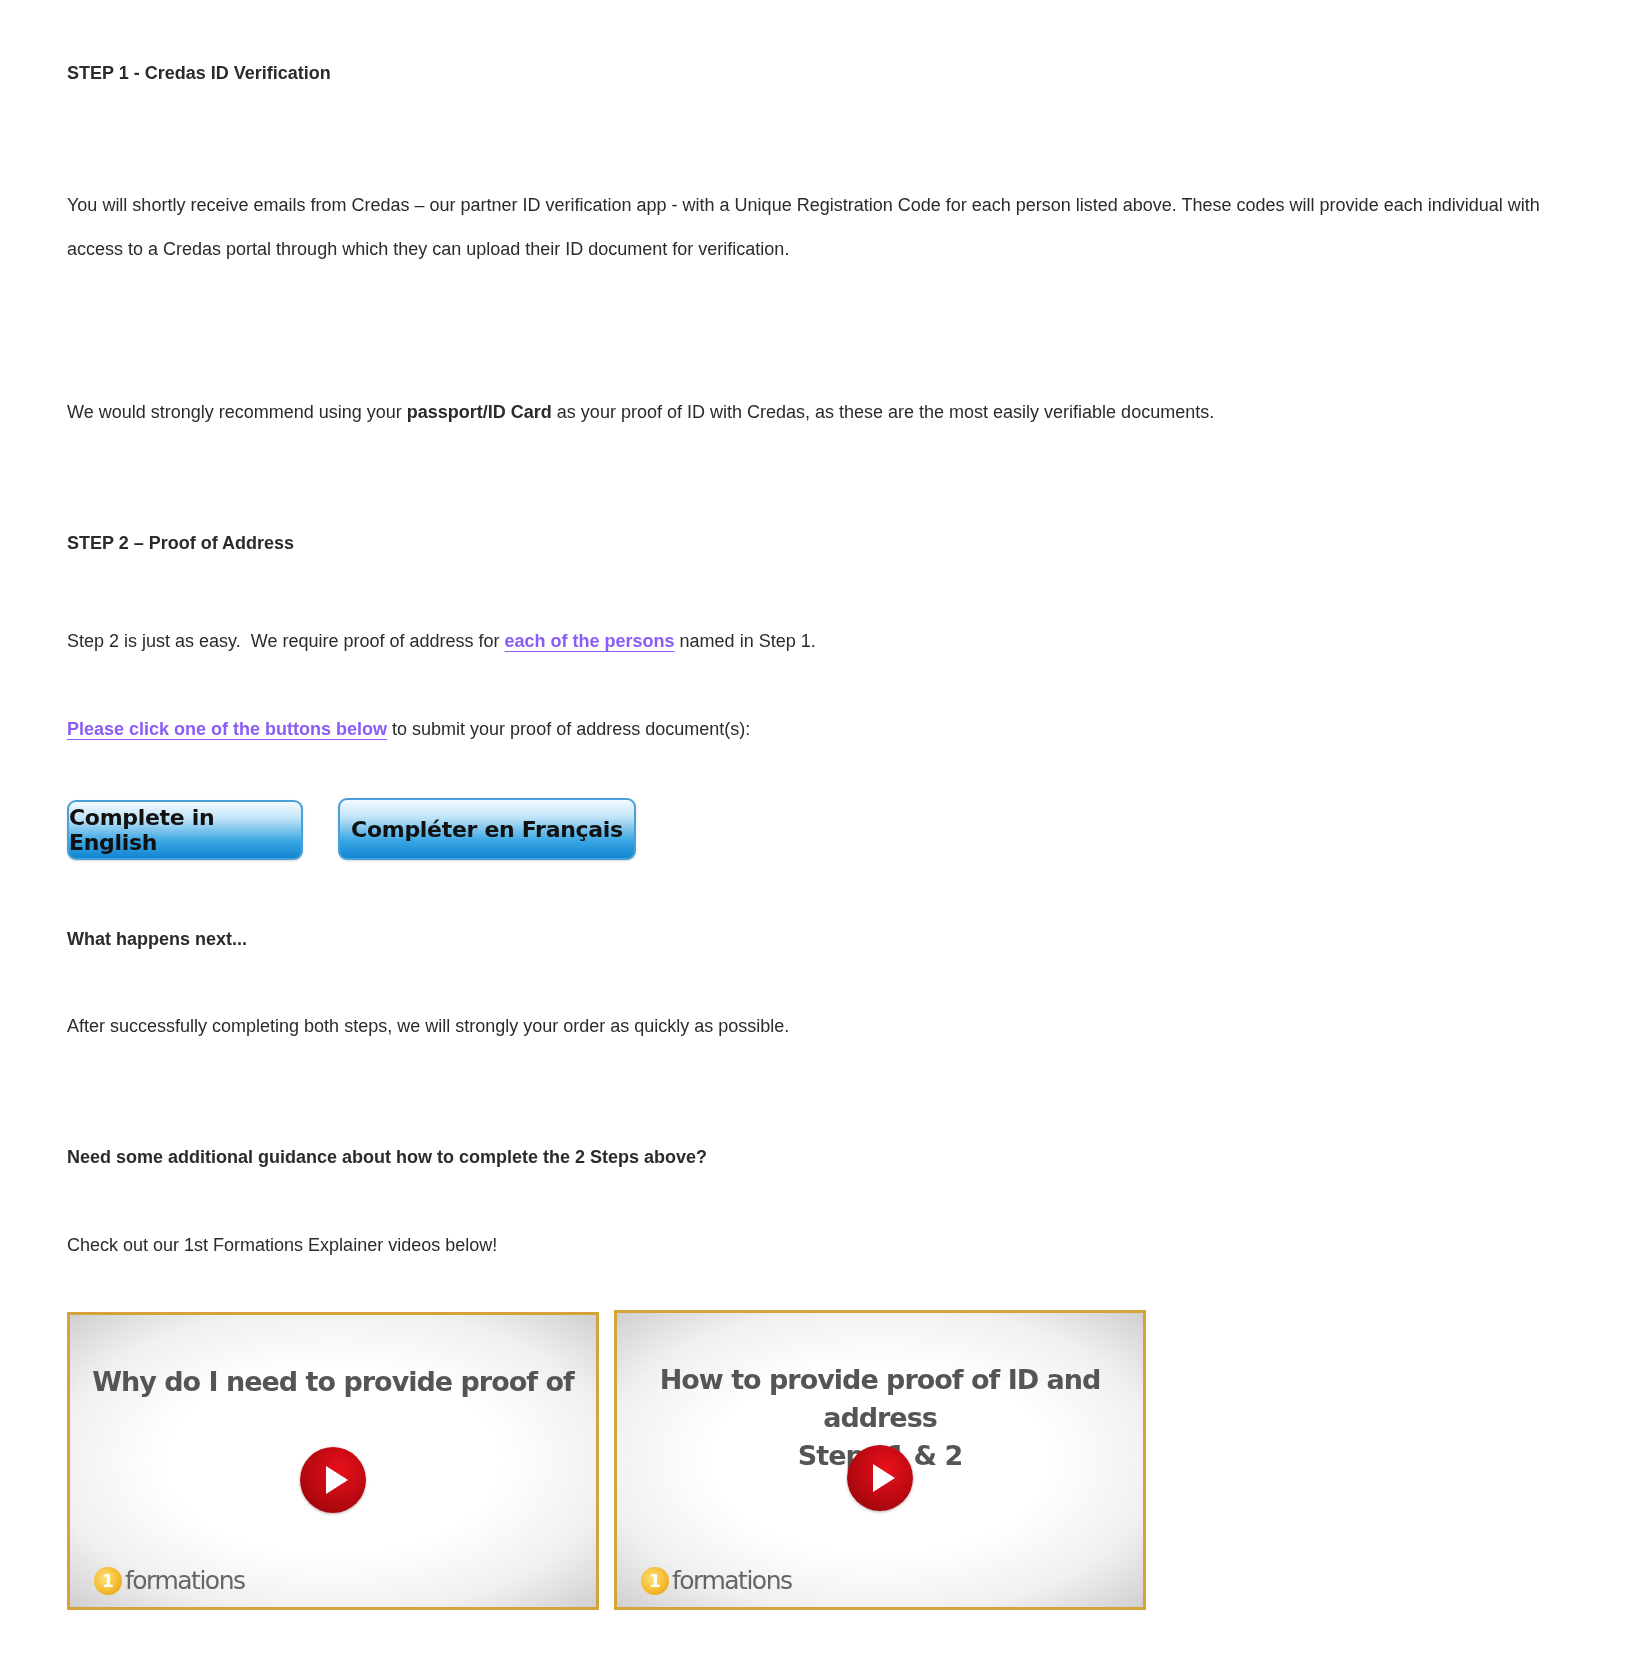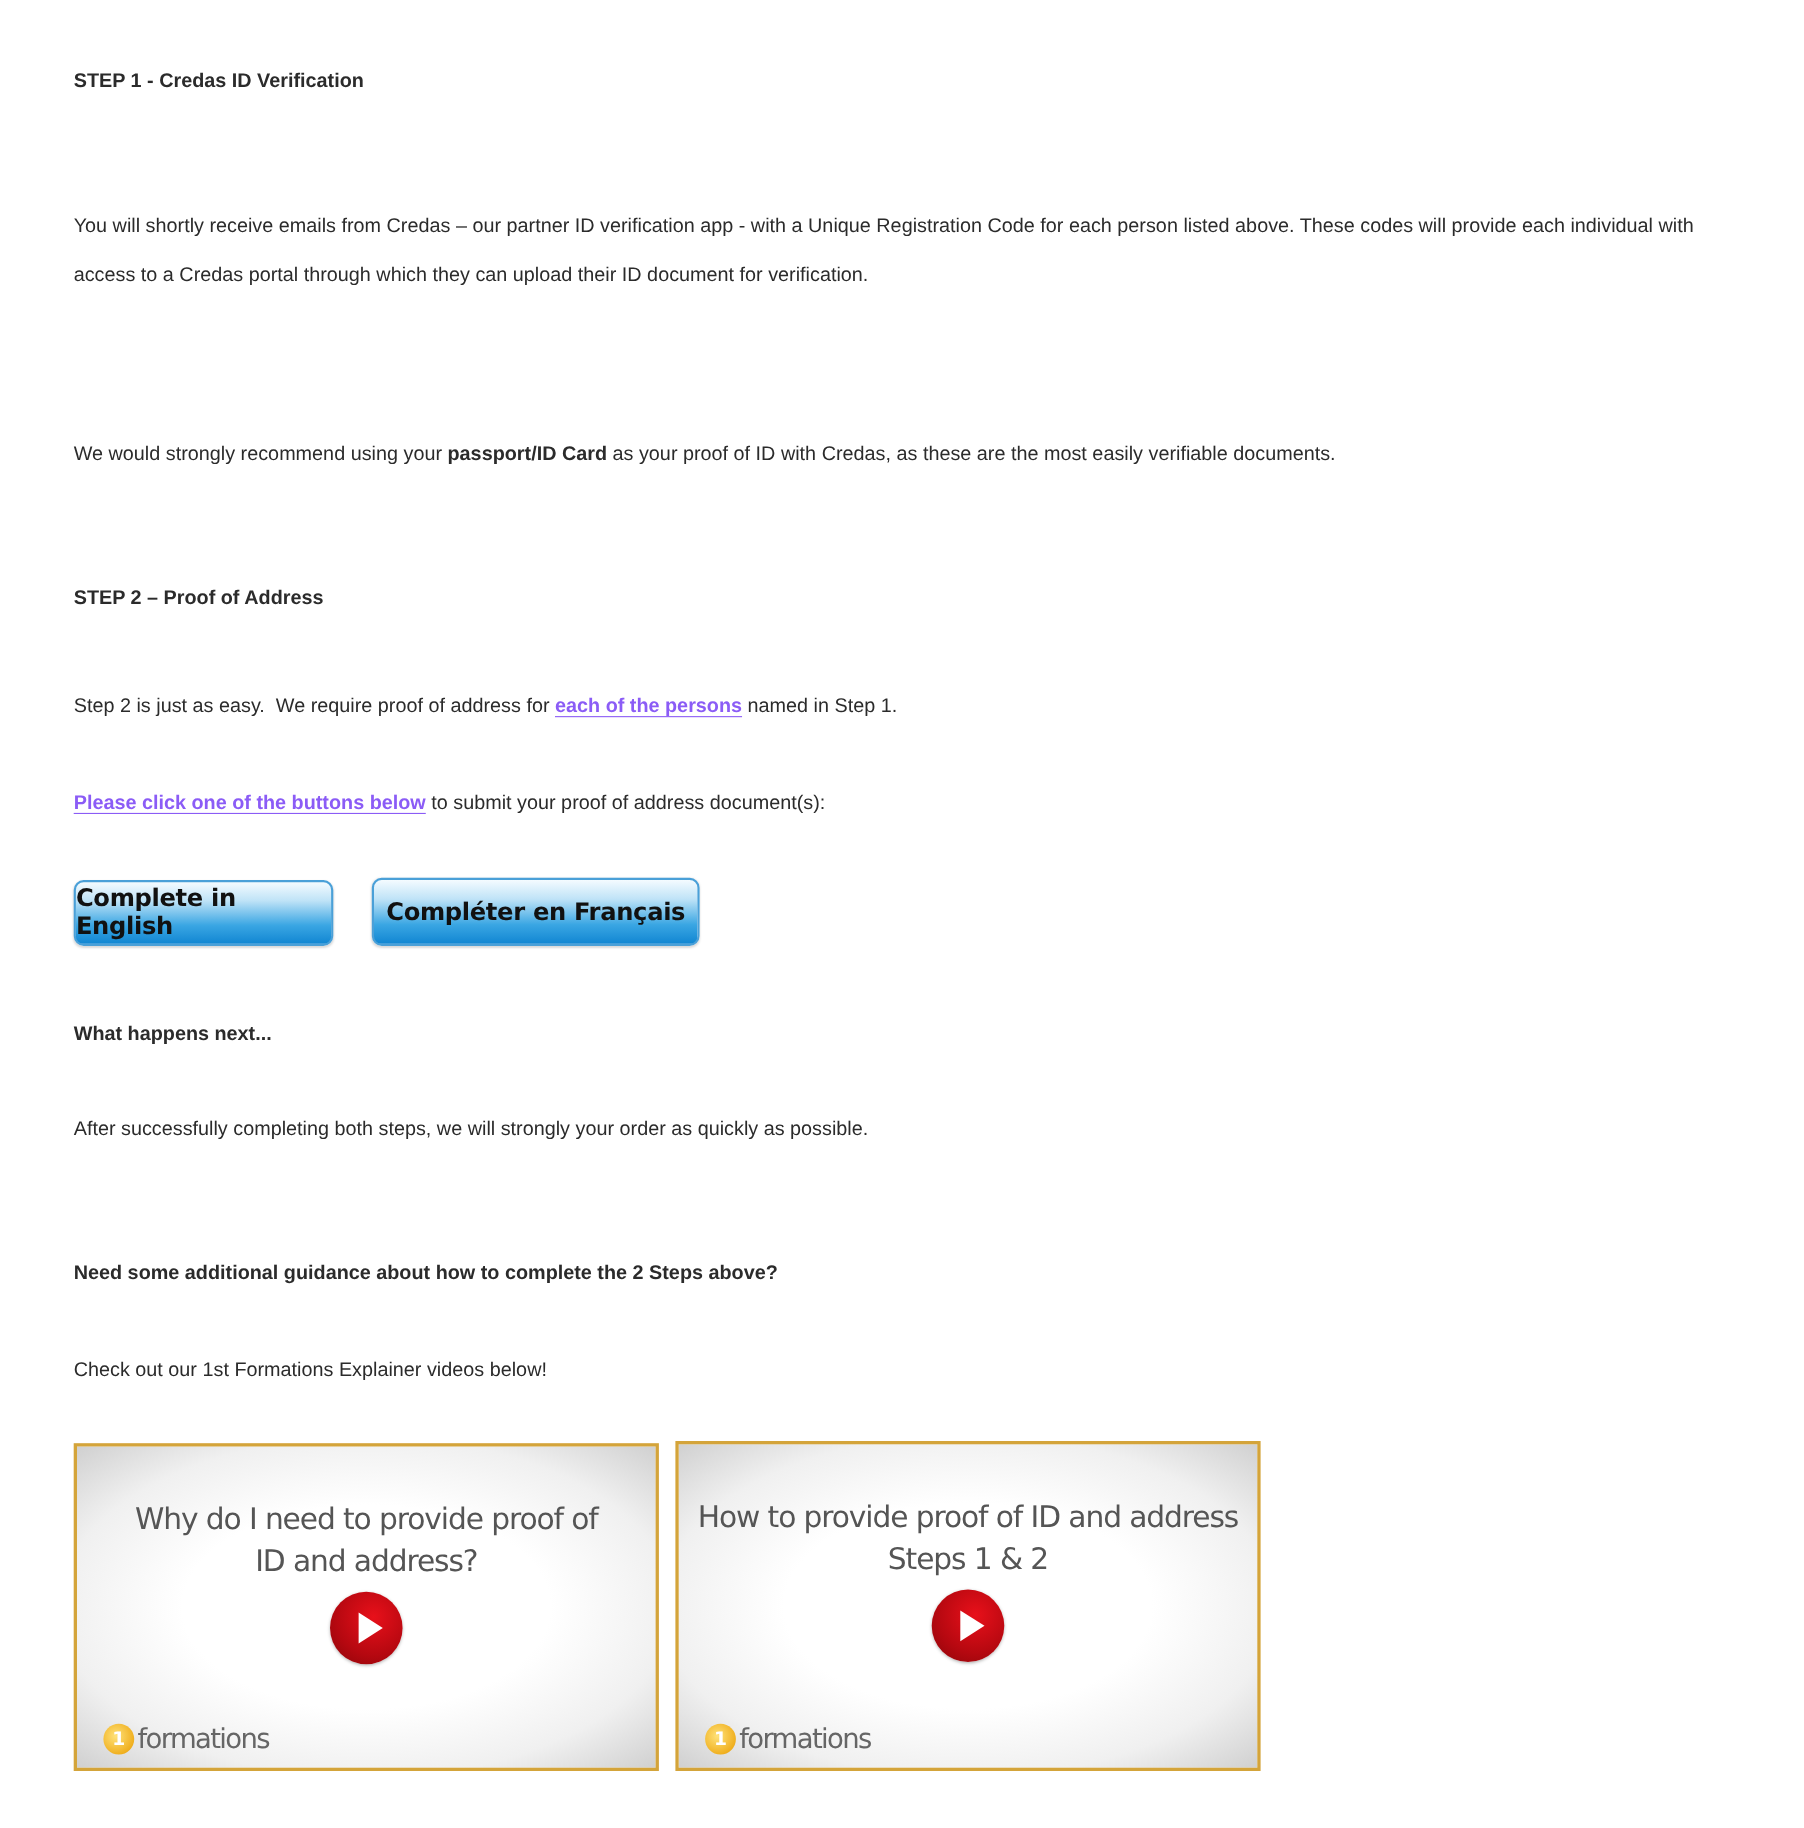--- a/index.html
+++ b/index.html
@@ -13,21 +13,21 @@
   .btn { position:absolute; top:800px; height:60px; border:2px solid #4aa0d8; border-radius:9px;
          background:linear-gradient(to bottom,#f4fbff 0%,#bfe3f7 30%,#3aa6e3 70%,#1186d2 100%);
          font-family:"DejaVu Sans", sans-serif; font-weight:bold; font-size:22px; color:#111;
          display:flex; align-items:center; justify-content:center; box-sizing:border-box;
          box-shadow:0 1px 2px rgba(0,0,0,0.15); cursor:pointer; letter-spacing:-0.3px; }
   .video { position:absolute; top:1320px; width:532px; height:294px; box-sizing:border-box;
            border:3px solid #d4a43a; cursor:pointer;
            background:radial-gradient(ellipse at center,#ffffff 45%,#f0f0f0 75%,#d0d0d0 100%); }
   .video .vt { position:absolute; left:0; right:0; top:48px; text-align:center;
                font-family:"DejaVu Sans", sans-serif; font-size:27px; line-height:38px;
-               color:#555; font-weight:normal; letter-spacing:-1px; }
+               color:#555; font-weight:bold; letter-spacing:-1px; }
   .video .play { position:absolute; left:50%; top:132px; width:66px; height:66px; margin-left:-33px;
                  border-radius:50%; background:radial-gradient(circle at 60% 35%,#e8101a,#b50810 60%,#8a0509);
                  box-shadow:0 1px 3px rgba(0,0,0,0.3); }
   .video .play::after { content:""; position:absolute; left:26px; top:19px; border-left:22px solid #fff;
                         border-top:14px solid transparent; border-bottom:14px solid transparent; }
   .video .logo { position:absolute; left:24px; bottom:12px; display:flex; align-items:center; }
   .video .logo .coin { width:28px; height:28px; border-radius:50%;
                        background:radial-gradient(circle at 40% 40%,#ffe27a,#f0b020 70%,#d8950a);
                        color:#fff; font-size:17px; font-weight:bold; display:flex; align-items:center;
                        justify-content:center; font-family:"DejaVu Sans", sans-serif; }
@@ -60,21 +60,20 @@
 
 <div class="blk h" style="top:917px;">What happens next...</div>
 <div class="blk p" style="top:1004px;">After successfully completing both steps, we will strongly your order as quickly as possible.</div>
 
 <div class="blk h" style="top:1135px;">Need some additional guidance about how to complete the 2 Steps above?</div>
 <div class="blk p" style="top:1223px;">Check out our 1st Formations Explainer videos below!</div>
 
 <div class="video" style="left:67px; top:1312px; height:298px;">
   <div class="vt">
     <div>Why do I need to provide proof of</div>
-    <div>ID and address?</div>
   </div>
   <div class="play"></div>
   <div class="logo">
     <span class="coin">1</span>
     <span class="word">formations</span>
   </div>
 </div>
 
 <div class="video" style="left:614px; top:1310px; height:300px;">
   <div class="vt">

